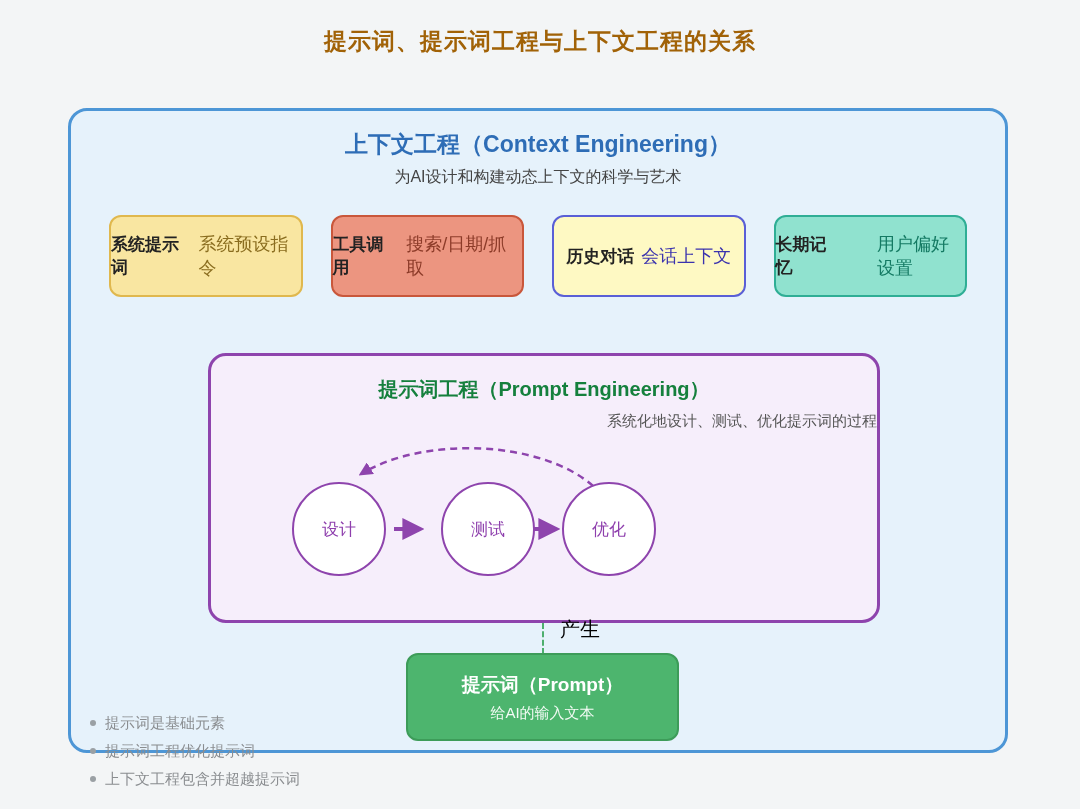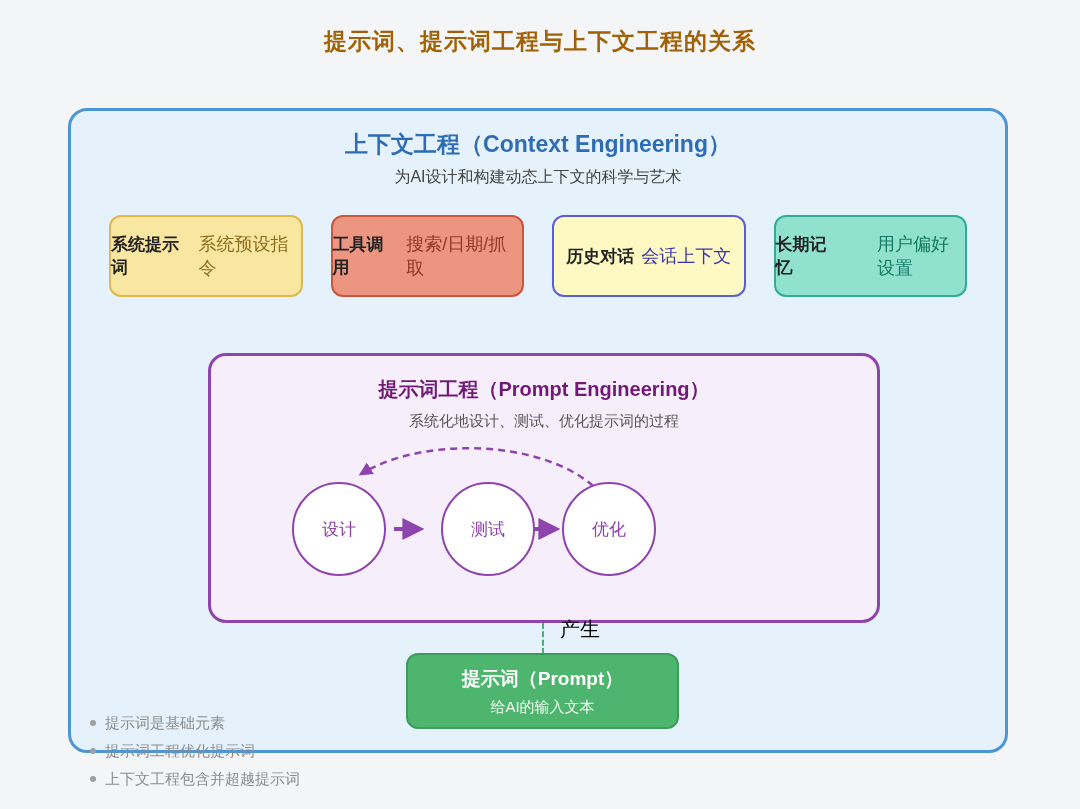--- a/index.html
+++ b/index.html
@@ -110,28 +110,28 @@
     box-sizing: border-box;
   }
   .pe-title {
     position: absolute;
     top: 20px;
     left: 0;
     width: 100%;
     text-align: center;
     font-size: 20px;
     font-weight: bold;
-    color: #701a75;
+    color: #15803d;
   }
   .pe-subtitle {
     position: absolute;
     top: 56px;
     left: 0;
     width: 100%;
-    text-align: center;
+    text-align: right;
     font-size: 15px;
     color: #555555;
   }
   .pe-arrows {
     position: absolute;
     left: 0;
     top: 0;
     pointer-events: none;
   }
   .step-circle {
@@ -168,21 +168,21 @@
     font-size: 20px;
     color: #000000;
   }
 
   
   .prompt-panel {
     position: absolute;
     left: 335px;
     top: 542px;
     width: 273px;
-    height: 76px;
+    height: 88px;
     background: #4db56e;
     border: 2.5px solid #3d9c59;
     border-radius: 12px;
     box-sizing: border-box;
     display: flex;
     flex-direction: column;
     align-items: center;
     justify-content: center;
     gap: 6px;
   }

